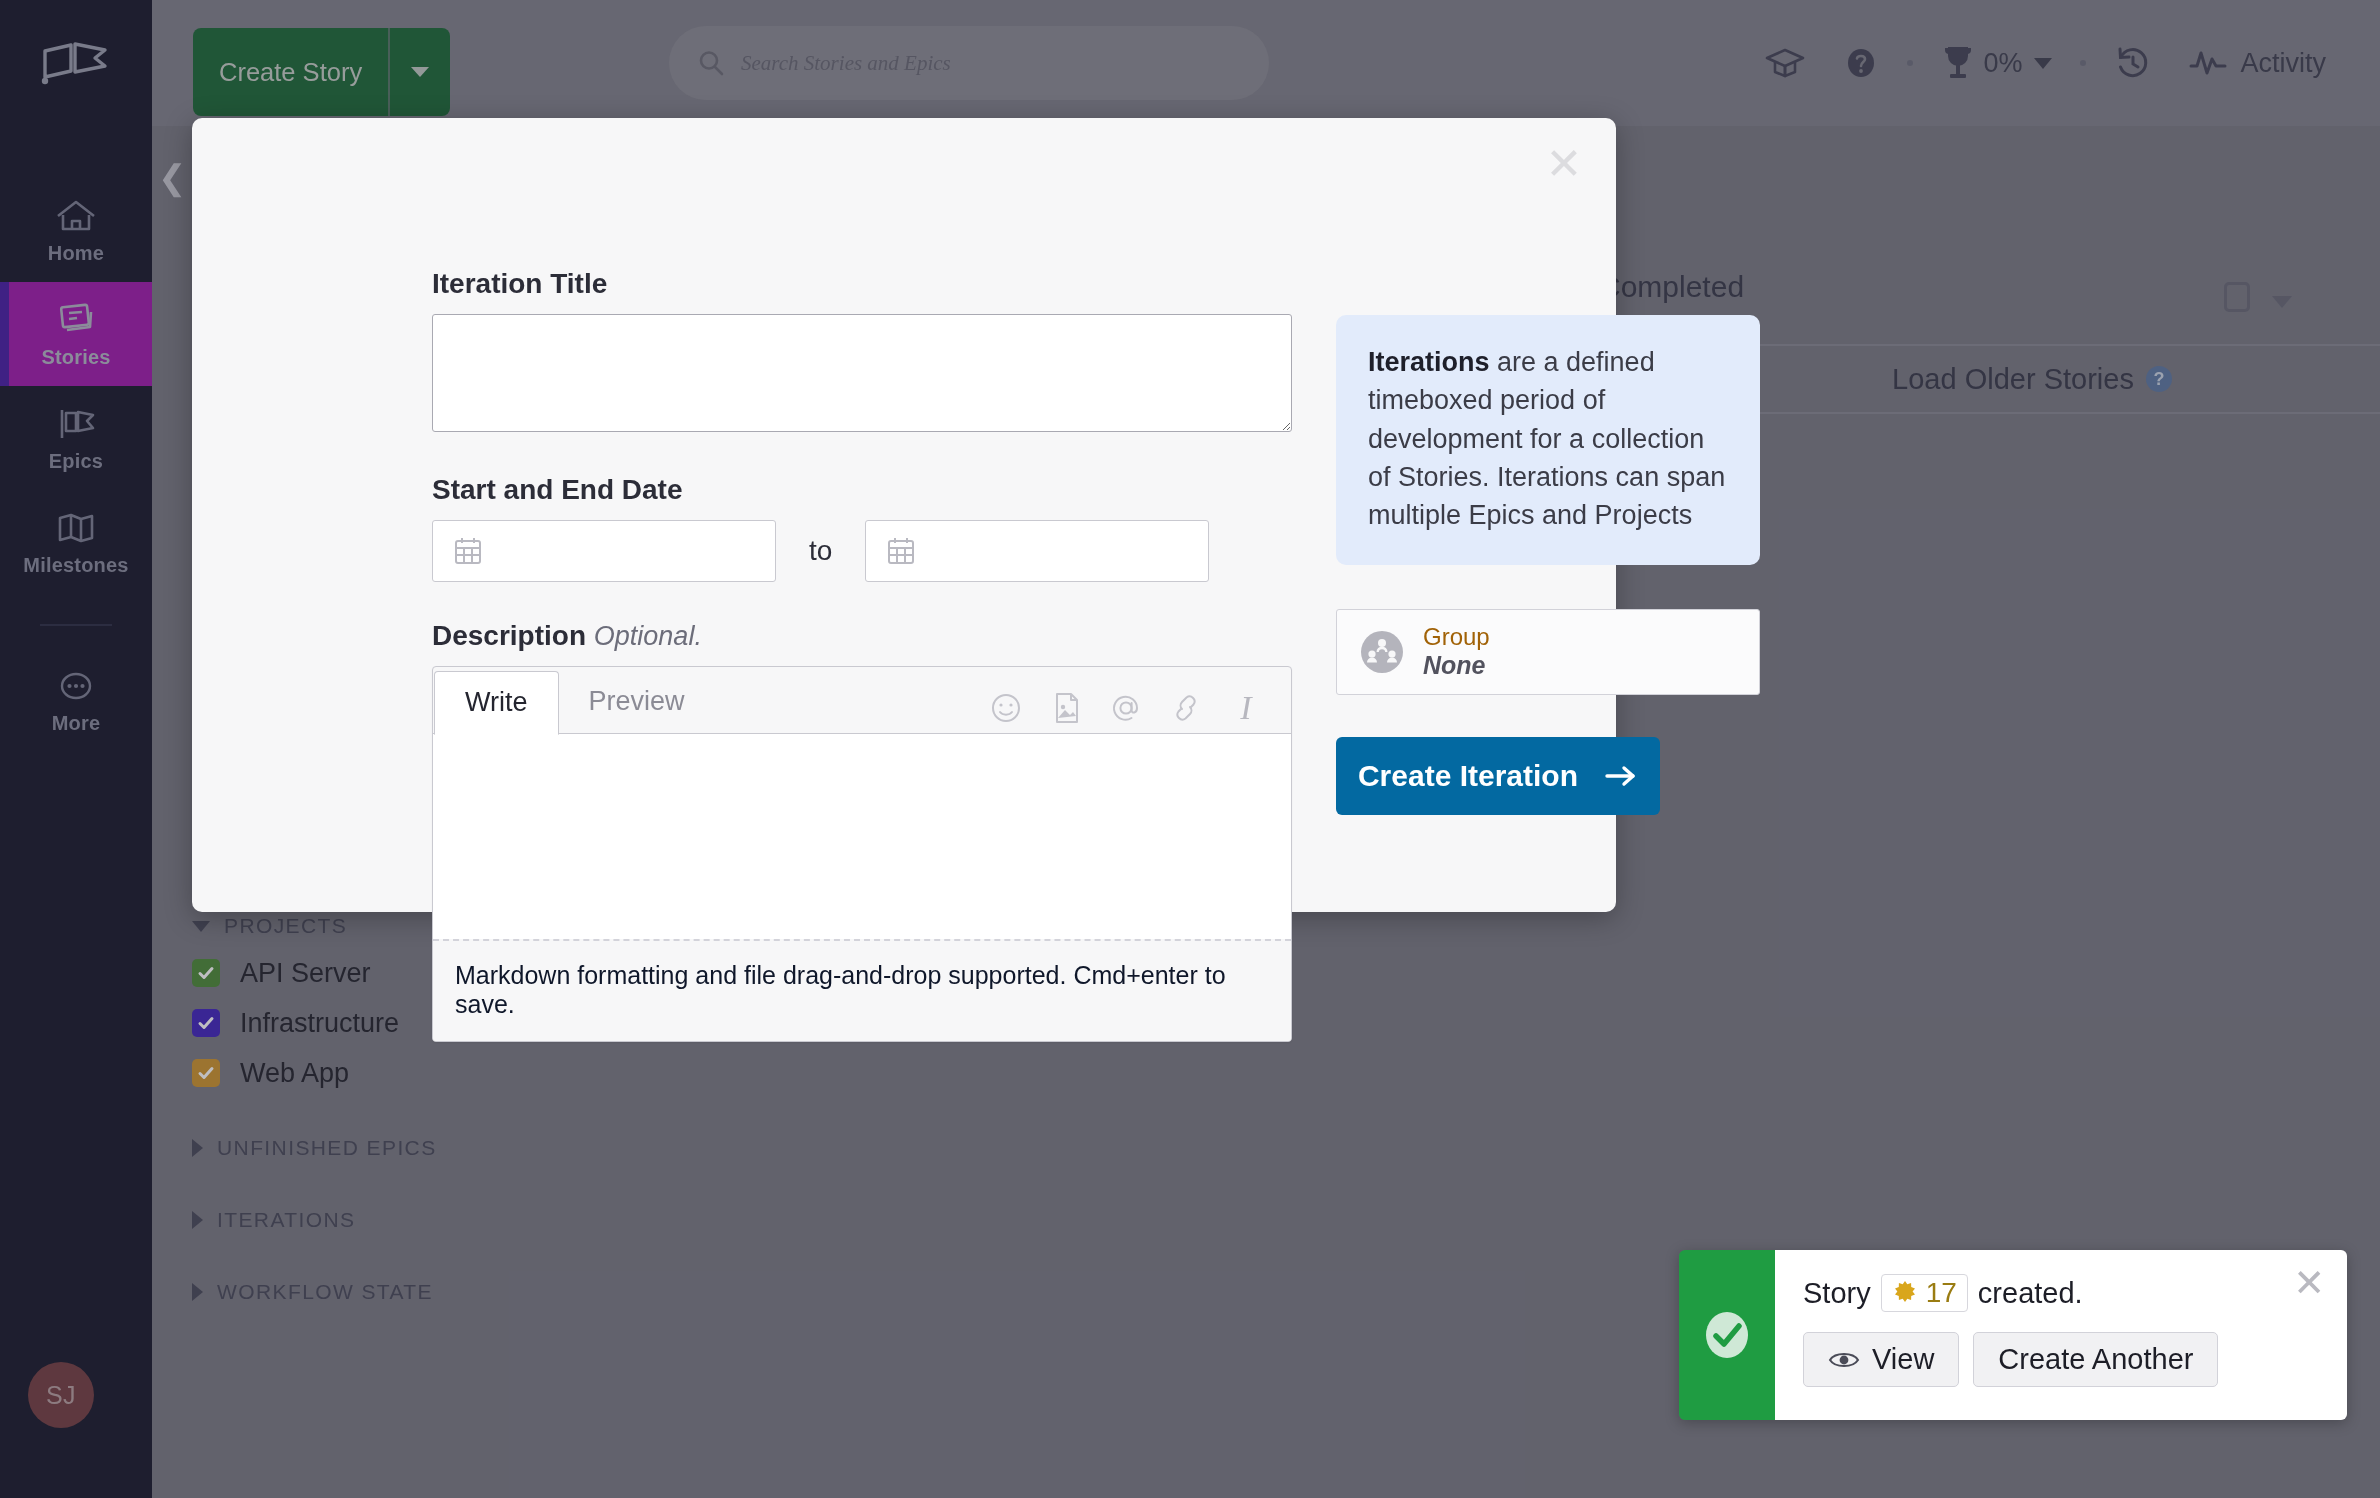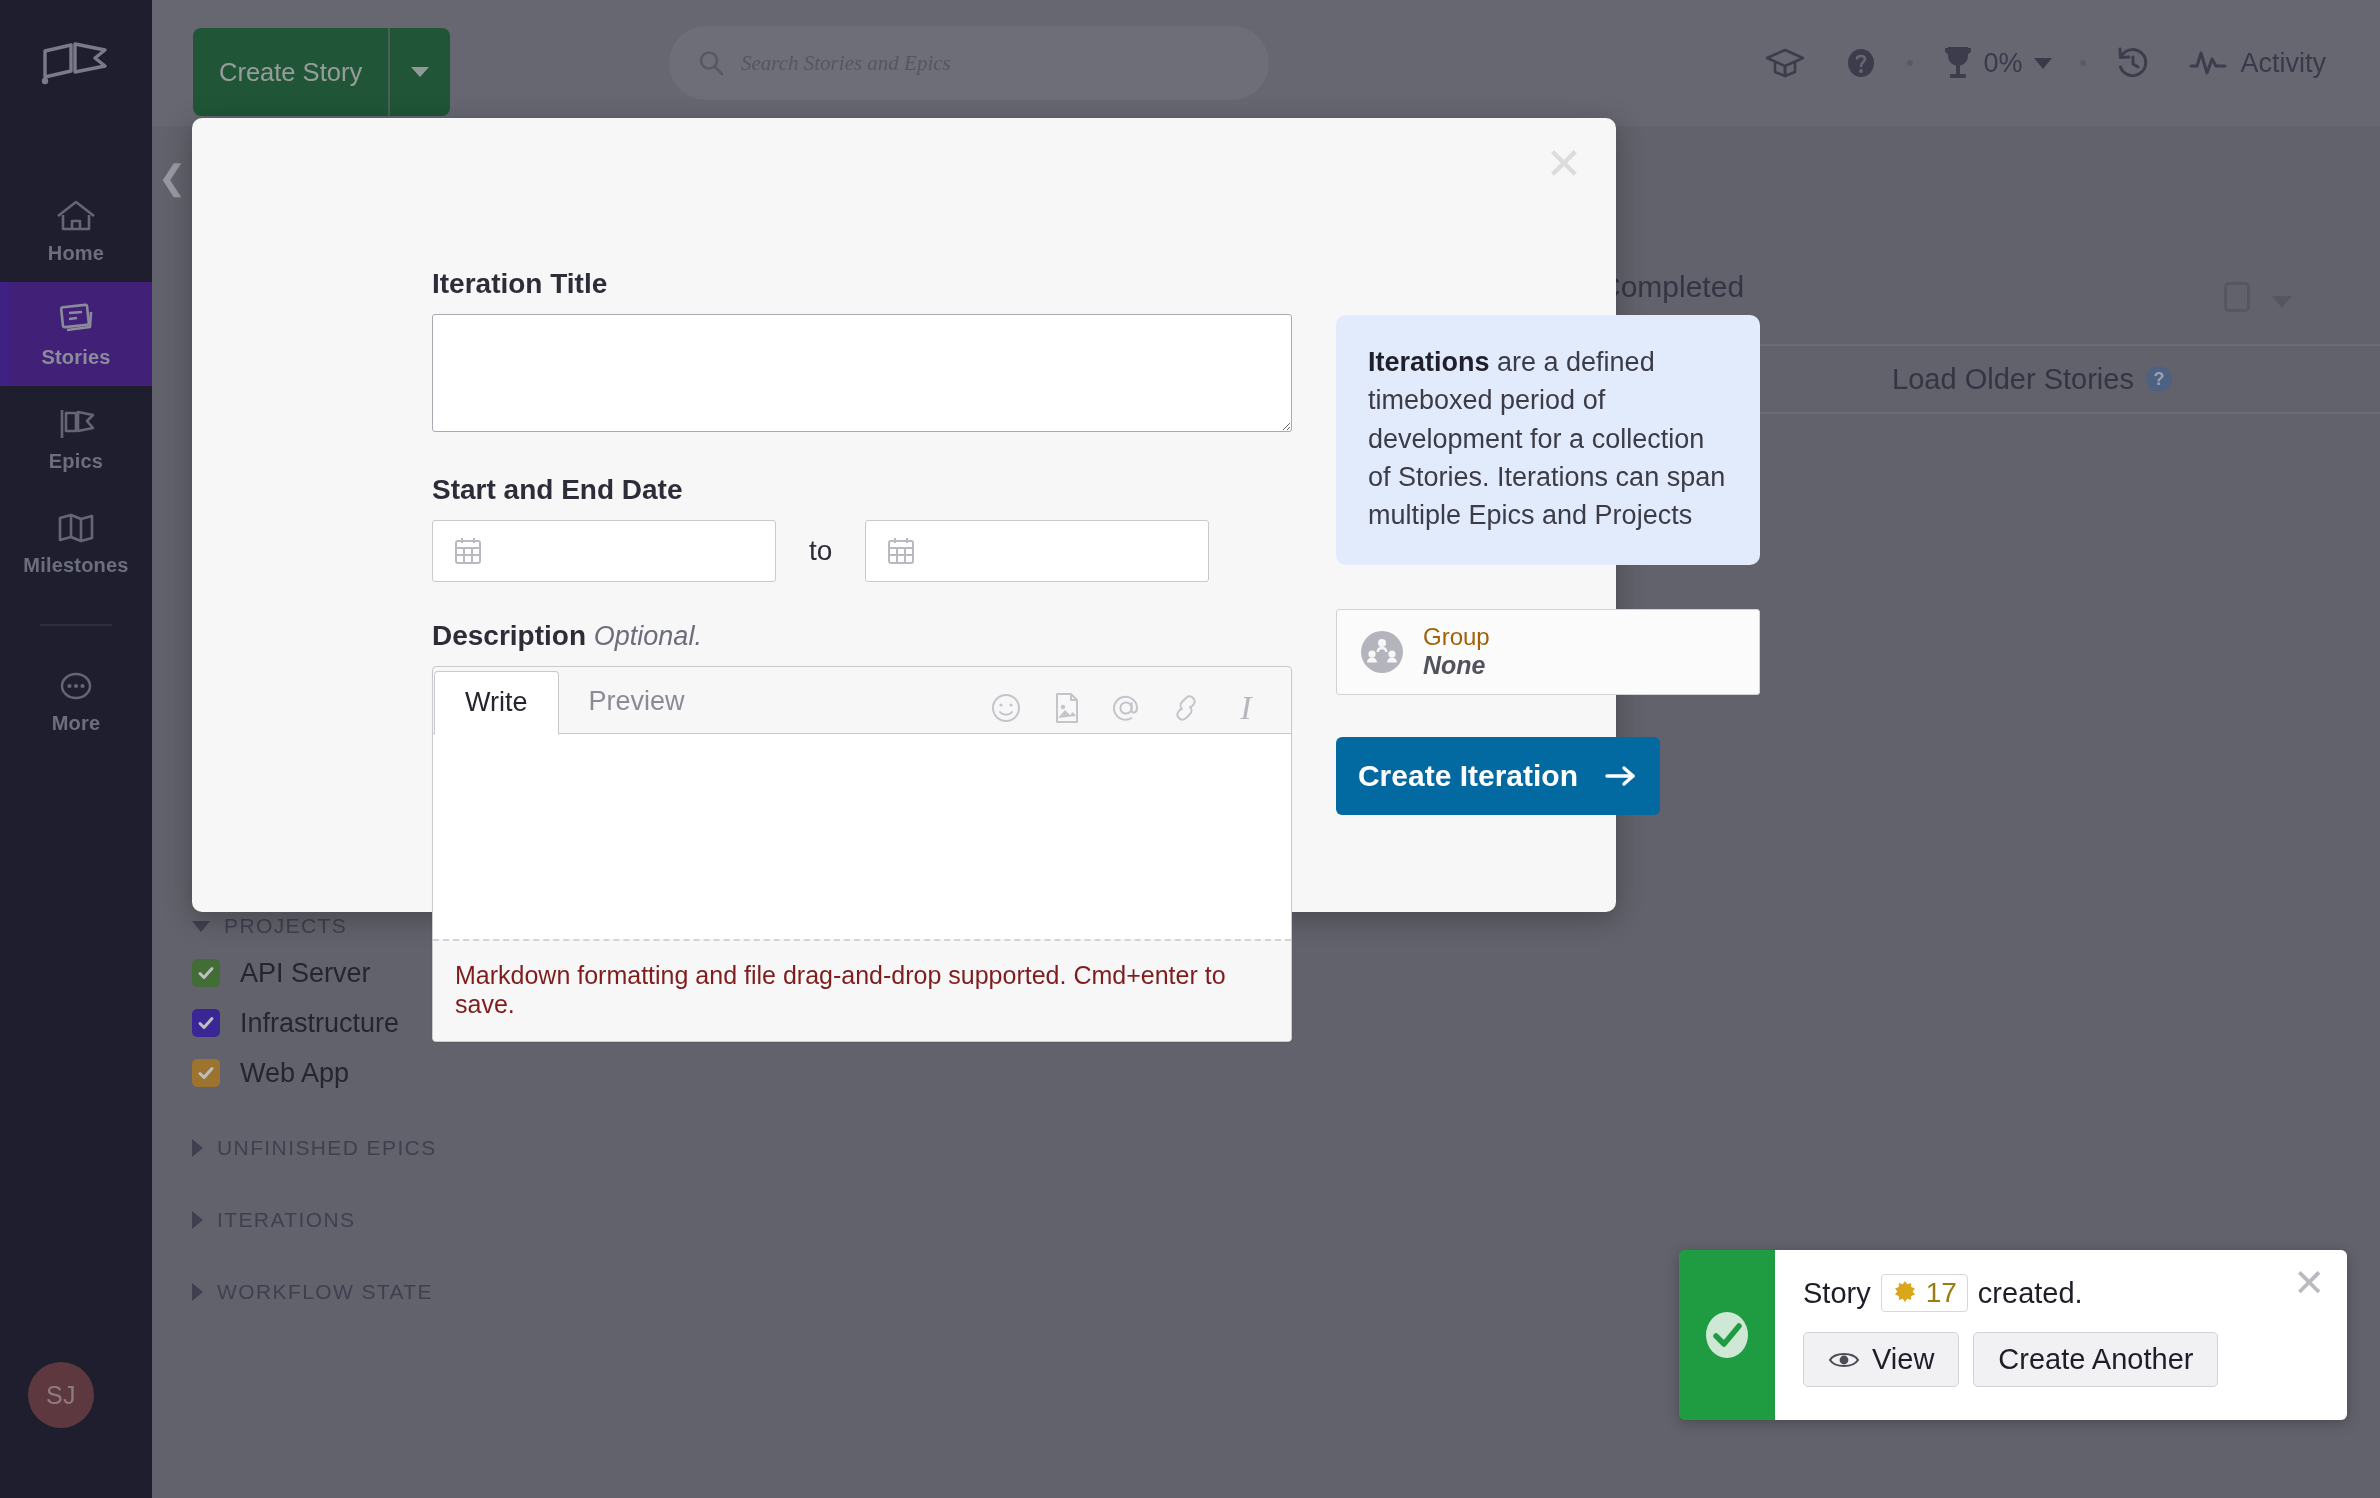--- a/index.html
+++ b/index.html
@@ -27,21 +27,21 @@
 
   .nav-list { position: absolute; top: 178px; left: 0; width: 152px; }
   .nav-item {
     position: relative;
     height: 104px;
     display: flex; flex-direction: column;
     align-items: center; justify-content: center;
     gap: 6px;
     cursor: pointer;
   }
-  .nav-item.active { background: #4c1d95; }
+  .nav-item.active { background: #a21caf; }
   .nav-item.active::before {
     content: ""; position: absolute; left: 0; top: 0;
     width: 9px; height: 100%; background: #4a1fa8;
   }
   .nav-ico { width: 46px; height: 40px; display:block; color: #7e8096; }
   .nav-ico svg { width: 100%; height: 100%; display:block; }
   .nav-label {
     font-size: 20px; color: #8a8c9f; letter-spacing: .2px; font-weight: bold;
   }
   .nav-item.active .nav-label { color: #b6b8c8; }
@@ -243,21 +243,21 @@
   }
   .etool{ width:34px;height:34px; cursor:pointer; }
   .etool svg{width:100%;height:100%;display:block;}
   .etool.italic{ font-family:"Liberation Serif", serif; font-style:italic; font-size:34px; line-height:34px; text-align:center; color:#b7b7bf;}
   .editor-area{
     background:#fff; height: 206px; width:100%;
     border-top:1.5px solid #c9c9d0;
   }
   .editor-foot{
     border-top: 2px dashed #d3d3da; background:#f7f7f8;
-    padding: 20px 0 22px 22px; font-size: 25px; color:#7f1d1d;
+    padding: 20px 0 22px 22px; font-size: 25px; color:#0f172a;
   }
 
   .info-box{
     background:#e2ebfb; border-radius: 10px;
     padding: 28px 32px 30px 32px; width: 424px;
     font-size: 27px; line-height: 1.42; color:#3b3c47;
   }
   .info-box b{ color:#1e1f2a; }
   .group-box{
     margin-top: 44px; width: 424px; height: 86px;

